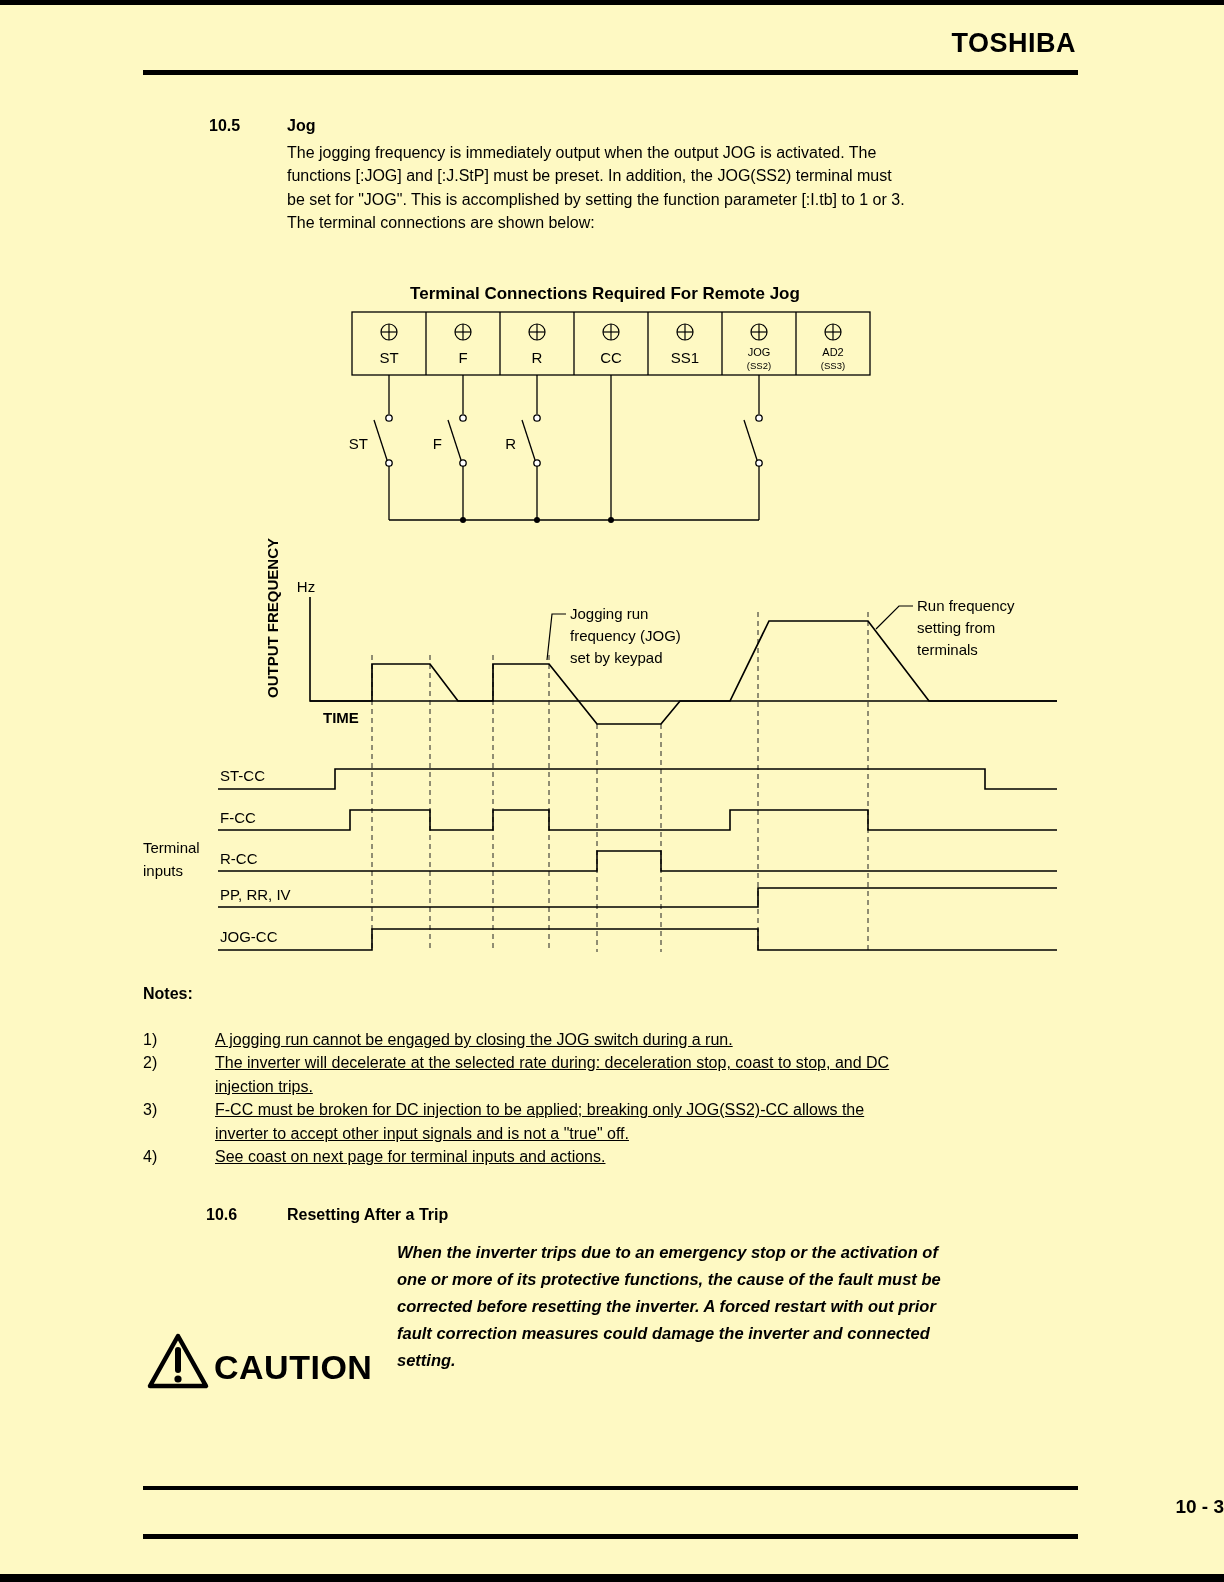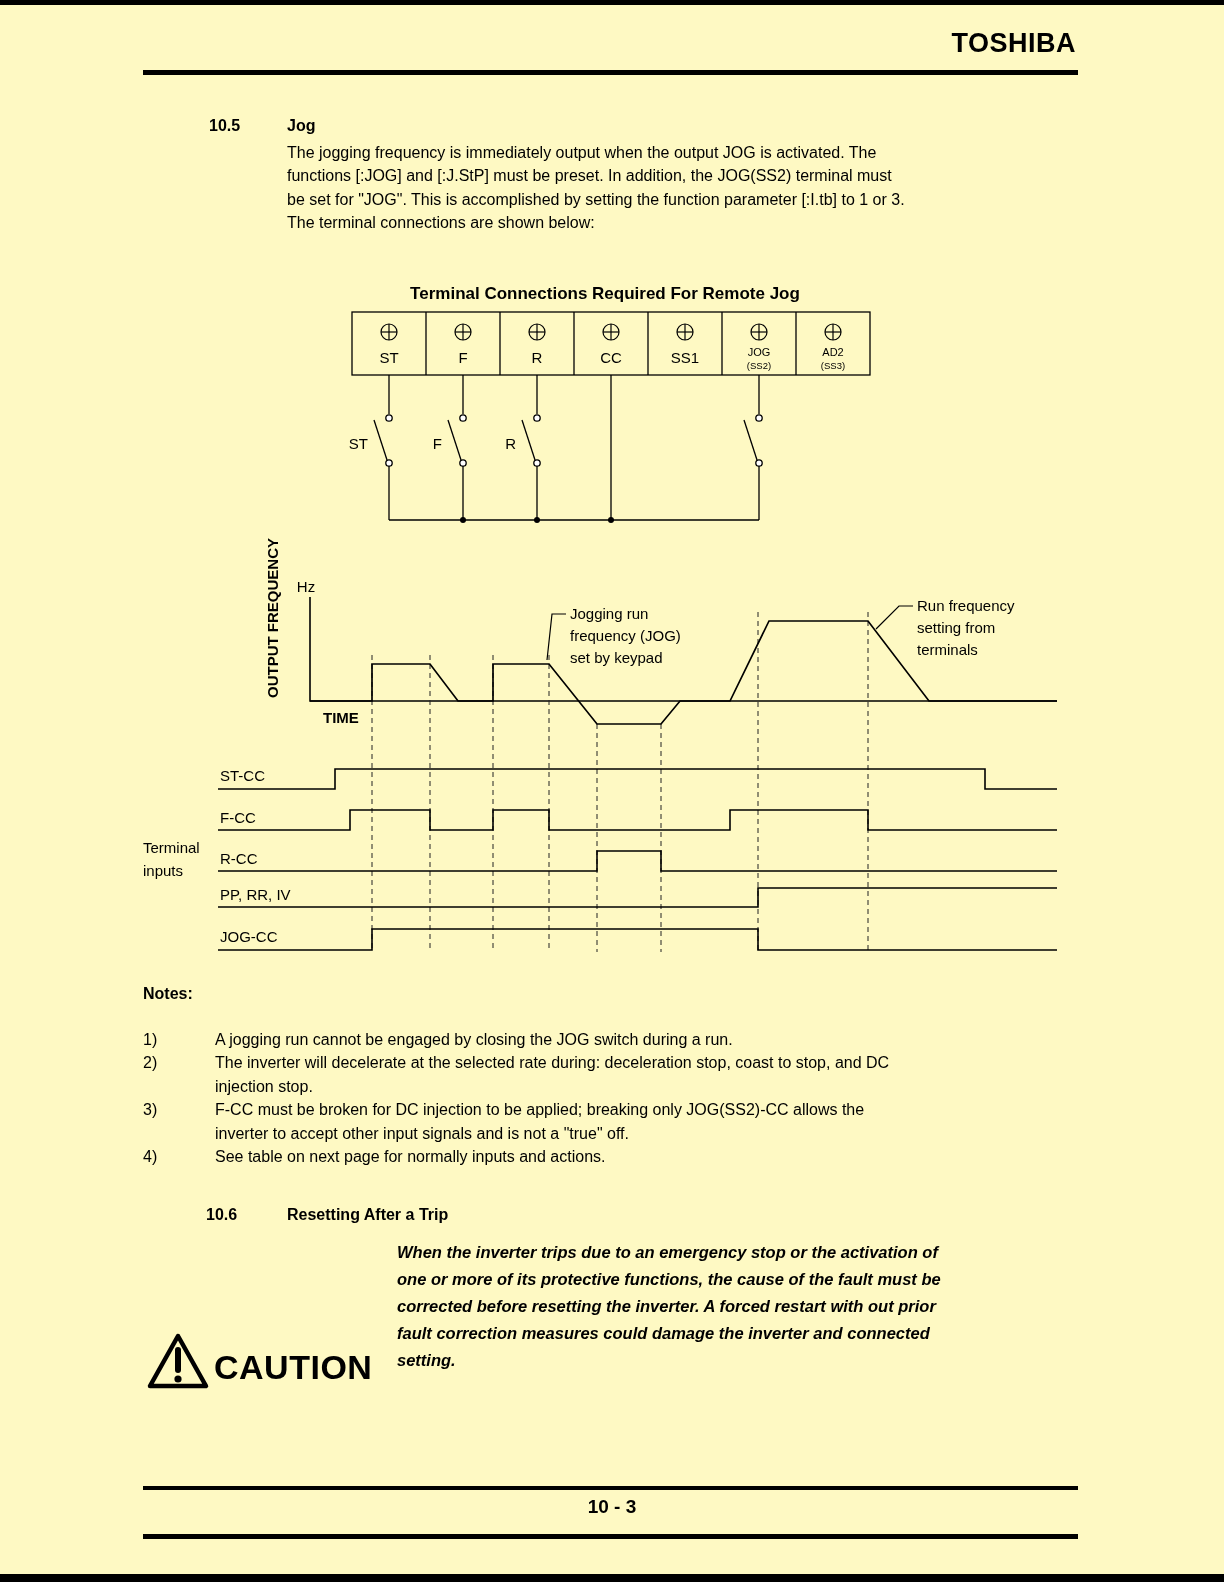--- a/index.html
+++ b/index.html
@@ -9,24 +9,24 @@
     font-family:"Liberation Sans", sans-serif; overflow:hidden;
   }
   .abs { position:absolute; }
   .b  { font-weight:bold; }
   .fs16 { font-size:16px; }
   .line { white-space:nowrap; font-size:16px; line-height:23.4px; }
   .rule { position:absolute; background:#000; }
   .brand { font-size:27px; font-weight:bold; letter-spacing:0.5px; }
   .note-item { display:flex; align-items:flex-start; }
   .note-num  { width:72px; flex:0 0 72px; font-size:16px; line-height:23.4px; }
-  .note-text .line { line-height:23.4px; }
+  .note-text .line { line-height:23.4px;text-decoration:underline; }
   .caution-label { font-size:34px; font-weight:bold; letter-spacing:0.5px; }
   .caution-line { white-space:nowrap; font-size:16.5px; font-weight:bold; font-style:italic; line-height:27px; }
-  .pageno { font-size:19px; font-weight:bold; text-align:center; width:1224px; }
+  .pageno { font-size:19px; font-weight:bold; text-align:right; width:1224px; }
   .scan-edge { position:absolute; left:0; width:1224px; background:#000; }
   svg text { font-family:"Liberation Sans", sans-serif; fill:#000; }
   .t15 { font-size:15px; }
   .t17b { font-size:17px; font-weight:bold; }
   .t15b { font-size:15px; font-weight:bold; }
   .t11 { font-size:11px; }
   .t9  { font-size:9.5px; }
 </style>
 </head>
 <body>
@@ -199,34 +199,34 @@
     <div class="note-item">
       <span class="note-num">1)</span>
       <span class="note-text">
         <div class="line">A jogging run cannot be engaged by closing the JOG switch during a run.</div>
       </span>
     </div>
     <div class="note-item">
       <span class="note-num">2)</span>
       <span class="note-text">
         <div class="line">The inverter will decelerate at the selected rate during: deceleration stop, coast to stop, and DC</div>
-        <div class="line">injection stop.</div>
+        <div class="line">injection trips.</div>
       </span>
     </div>
     <div class="note-item">
       <span class="note-num">3)</span>
       <span class="note-text">
         <div class="line">F-CC must be broken for DC injection to be applied; breaking only JOG(SS2)-CC allows the</div>
         <div class="line">inverter to accept other input signals and is not a "true" off.</div>
       </span>
     </div>
     <div class="note-item">
       <span class="note-num">4)</span>
       <span class="note-text">
-        <div class="line">See table on next page for normally inputs and actions.</div>
+        <div class="line">See coast on next page for terminal inputs and actions.</div>
       </span>
     </div>
   </div>
 
   <div class="abs b fs16" style="left:206px; top:1206px;">10.6</div>
   <div class="abs b fs16" style="left:287px; top:1206px;">Resetting After a Trip</div>
 
   <svg class="abs" style="left:146px; top:1332px;" width="64" height="60" viewBox="0 0 64 60">
     <path d="M32 4 L60 54 L4 54 Z" fill="none" stroke="#000" stroke-width="4.5" stroke-linejoin="round"></path>
     <path d="M32 18 L32 38" stroke="#000" stroke-width="6" stroke-linecap="round"></path>

